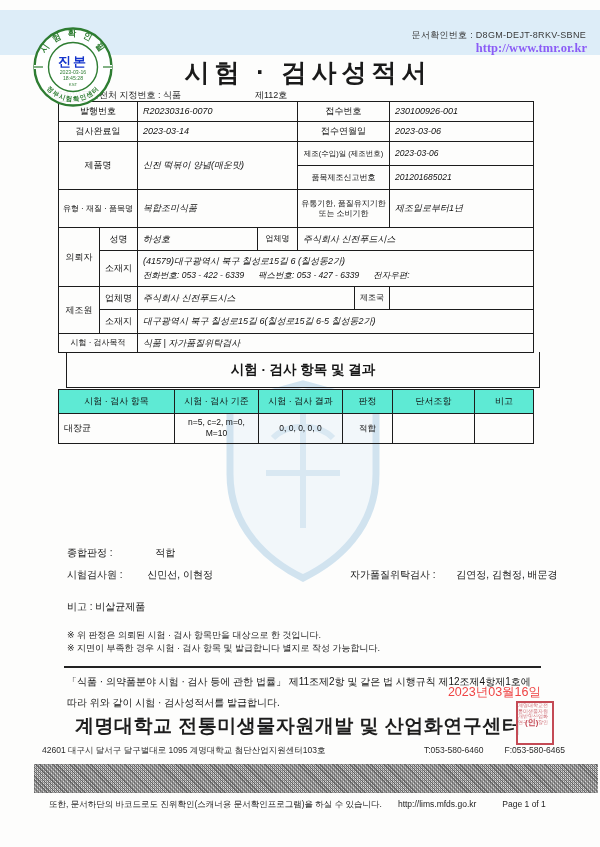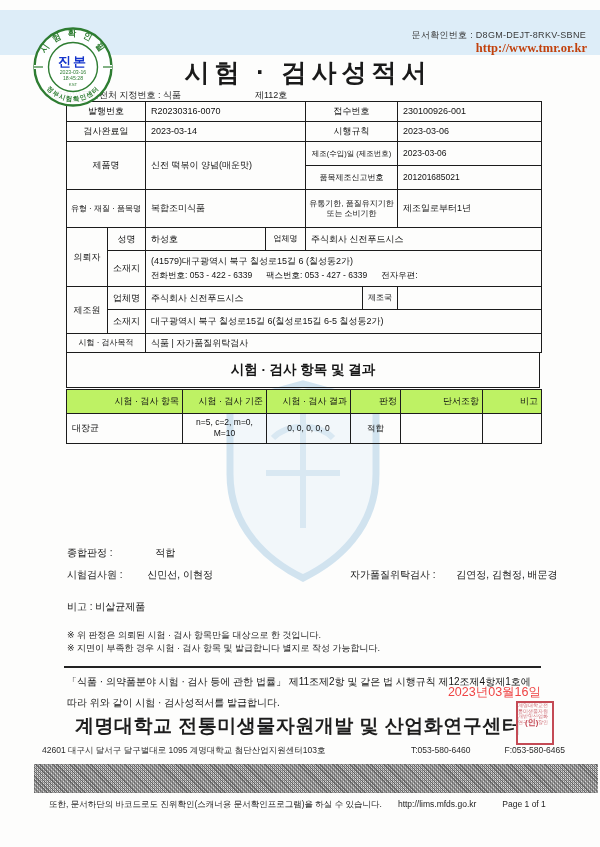--- a/index.html
+++ b/index.html
@@ -2,60 +2,60 @@
 <html><head>
 <meta charset="utf-8">
 <style>
   html,body{margin:0;padding:0;background:#e9e9e9;}
   .page{position:relative;width:600px;height:847px;background:#fdfdfc;margin:0 auto;overflow:hidden;
         font-family:"Liberation Sans","DejaVu Sans",sans-serif;color:#151515;}
   .abs{position:absolute;}
   
   .band{top:10px;left:0;width:600px;height:45px;background:#ddedf8;}
   .doccheck{top:29px;right:14px;font-size:9px;color:#3a3a3a;letter-spacing:.3px;}
-  .tmrurl{top:41px;right:13px;font-size:12.5px;font-weight:bold;color:#c2410c;
+  .tmrurl{top:41px;right:13px;font-size:12.5px;font-weight:bold;color:#8b5cf6;
           font-family:"Liberation Serif","DejaVu Serif",serif;}
   .title{top:56px;left:8px;width:600px;text-align:center;font-size:25px;font-weight:bold;
          letter-spacing:5px;color:#1a1a1a;}
   .desig{top:89px;left:45px;font-size:9px;color:#222;}
   .designo{top:89px;left:255px;font-size:9px;color:#222;}
   
   .stamp{top:26px;left:32px;width:82px;height:82px;z-index:6;}
   
   .wm{top:378px;left:218px;width:170px;height:205px;z-index:0;opacity:.55;}
   
-  .tblwrap{left:66px;z-index:2;border-radius:31px;}
+  .tblwrap{left:58px;z-index:2;border-radius:31px;}
   table{border-collapse:collapse;table-layout:fixed;width:475px;}
   td,th{border:1.5px solid #1c1c1c;font-size:9px;font-weight:normal;color:#101010;
         padding:1px 3px;overflow:hidden;vertical-align:middle;line-height:11px;}
   .lab{text-align:center;}
-  .val{text-align:left;padding-left:5px;}
+  .val{text-align:left;padding-left:5px;font-style:italic;}
   .sm{font-size:7.5px;line-height:9px;}
   .sm2{font-size:8px;line-height:9.5px;}
   .contact{display:flex;gap:14px;font-size:8.5px;margin-top:3px;}
   .titlerow{left:66px;top:352px;width:472px;height:35px;border:1.5px solid #1c1c1c;border-top:none;
             display:flex;align-items:center;justify-content:center;font-size:13.5px;font-weight:bold;z-index:2;background:transparent;}
-  .rhead th{background:#bef264;text-align:right;font-size:9px;}
+  .rhead th{background:#5eead4;text-align:center;font-size:9px;}
   .rtab td{text-align:center;font-size:8.5px;}
   .rtab td.item{text-align:left;padding-left:5px;font-size:9px;}
   
   .sumline{font-size:10px;color:#151515;}
   .notes{font-size:9px;line-height:12.5px;color:#1c1c1c;}
   .rule{left:64px;top:666px;width:477px;border-top:2px solid #222;}
   .law{left:67px;top:671px;width:474px;font-size:10px;line-height:21px;color:#141414;}
   .issuedate{top:684px;right:59px;font-size:12.5px;color:#ef4444;}
   .org{top:713px;left:75px;font-size:19px;font-weight:600;letter-spacing:.5px;color:#1d1d1d;}
   .seal{top:701px;left:516px;width:34px;height:40px;border:2px solid #c44a55;color:#c44a55;
         overflow:hidden;z-index:3;}
   .sealtxt{position:absolute;top:0;left:0;width:34px;height:40px;font-size:5px;line-height:5.5px;
            word-break:break-all;opacity:.85;}
   .sealin{position:absolute;top:14px;left:7px;font-size:8px;font-weight:bold;background:rgba(255,255,255,.6);}
   .addrline{top:745px;left:42px;width:523px;display:flex;font-size:8.5px;color:#2a2a2a;}
   .addrline .a1{flex:1;}
-  .addrline .a2{margin-right:34px;}
+  .addrline .a2{margin-right:21px;}
   .noise{top:764px;left:34px;width:564px;height:29px;
      background-image:
        repeating-linear-gradient(45deg, rgba(40,40,40,.45) 0 1px, transparent 1px 3px),
        repeating-linear-gradient(0deg, #9a9a9a 0 1px, transparent 1px 2px),
        repeating-linear-gradient(90deg, #808080 0 1px, #d9d9d9 1px 2px);}
   .botnotes{top:799px;left:42px;width:540px;font-size:8.5px;line-height:10.5px;color:#222;}
   .botline2{display:flex;padding-left:7px;}
   .botline2 .u{margin-left:16px;}
   .botline2 .p{margin-left:26px;}
 </style>
@@ -115,21 +115,21 @@
       <tbody>
           <tr style="height:20px">
         <td colspan="2" class="lab">발행번호</td>
         <td colspan="2" class="val">R20230316-0070</td>
         <td colspan="2" class="lab">접수번호</td>
         <td colspan="2" class="val">230100926-001</td>
       </tr>
       <tr style="height:20px">
         <td colspan="2" class="lab">검사완료일</td>
         <td colspan="2" class="val">2023-03-14</td>
-        <td colspan="2" class="lab">시행규칙</td>
+        <td colspan="2" class="lab">접수연월일</td>
         <td colspan="2" class="val">2023-03-06</td>
       </tr>
       <tr style="height:24px">
         <td colspan="2" rowspan="2" class="lab">제품명</td>
         <td colspan="2" rowspan="2" class="val">신전 떡볶이 양념(매운맛)</td>
         <td colspan="2" class="lab sm">제조(수입)일 (제조번호)</td>
         <td colspan="2" class="val" style="font-size:8.5px">2023-03-06</td>
       </tr>
       <tr style="height:24px">
         <td colspan="2" class="lab sm2">품목제조신고번호</td>

